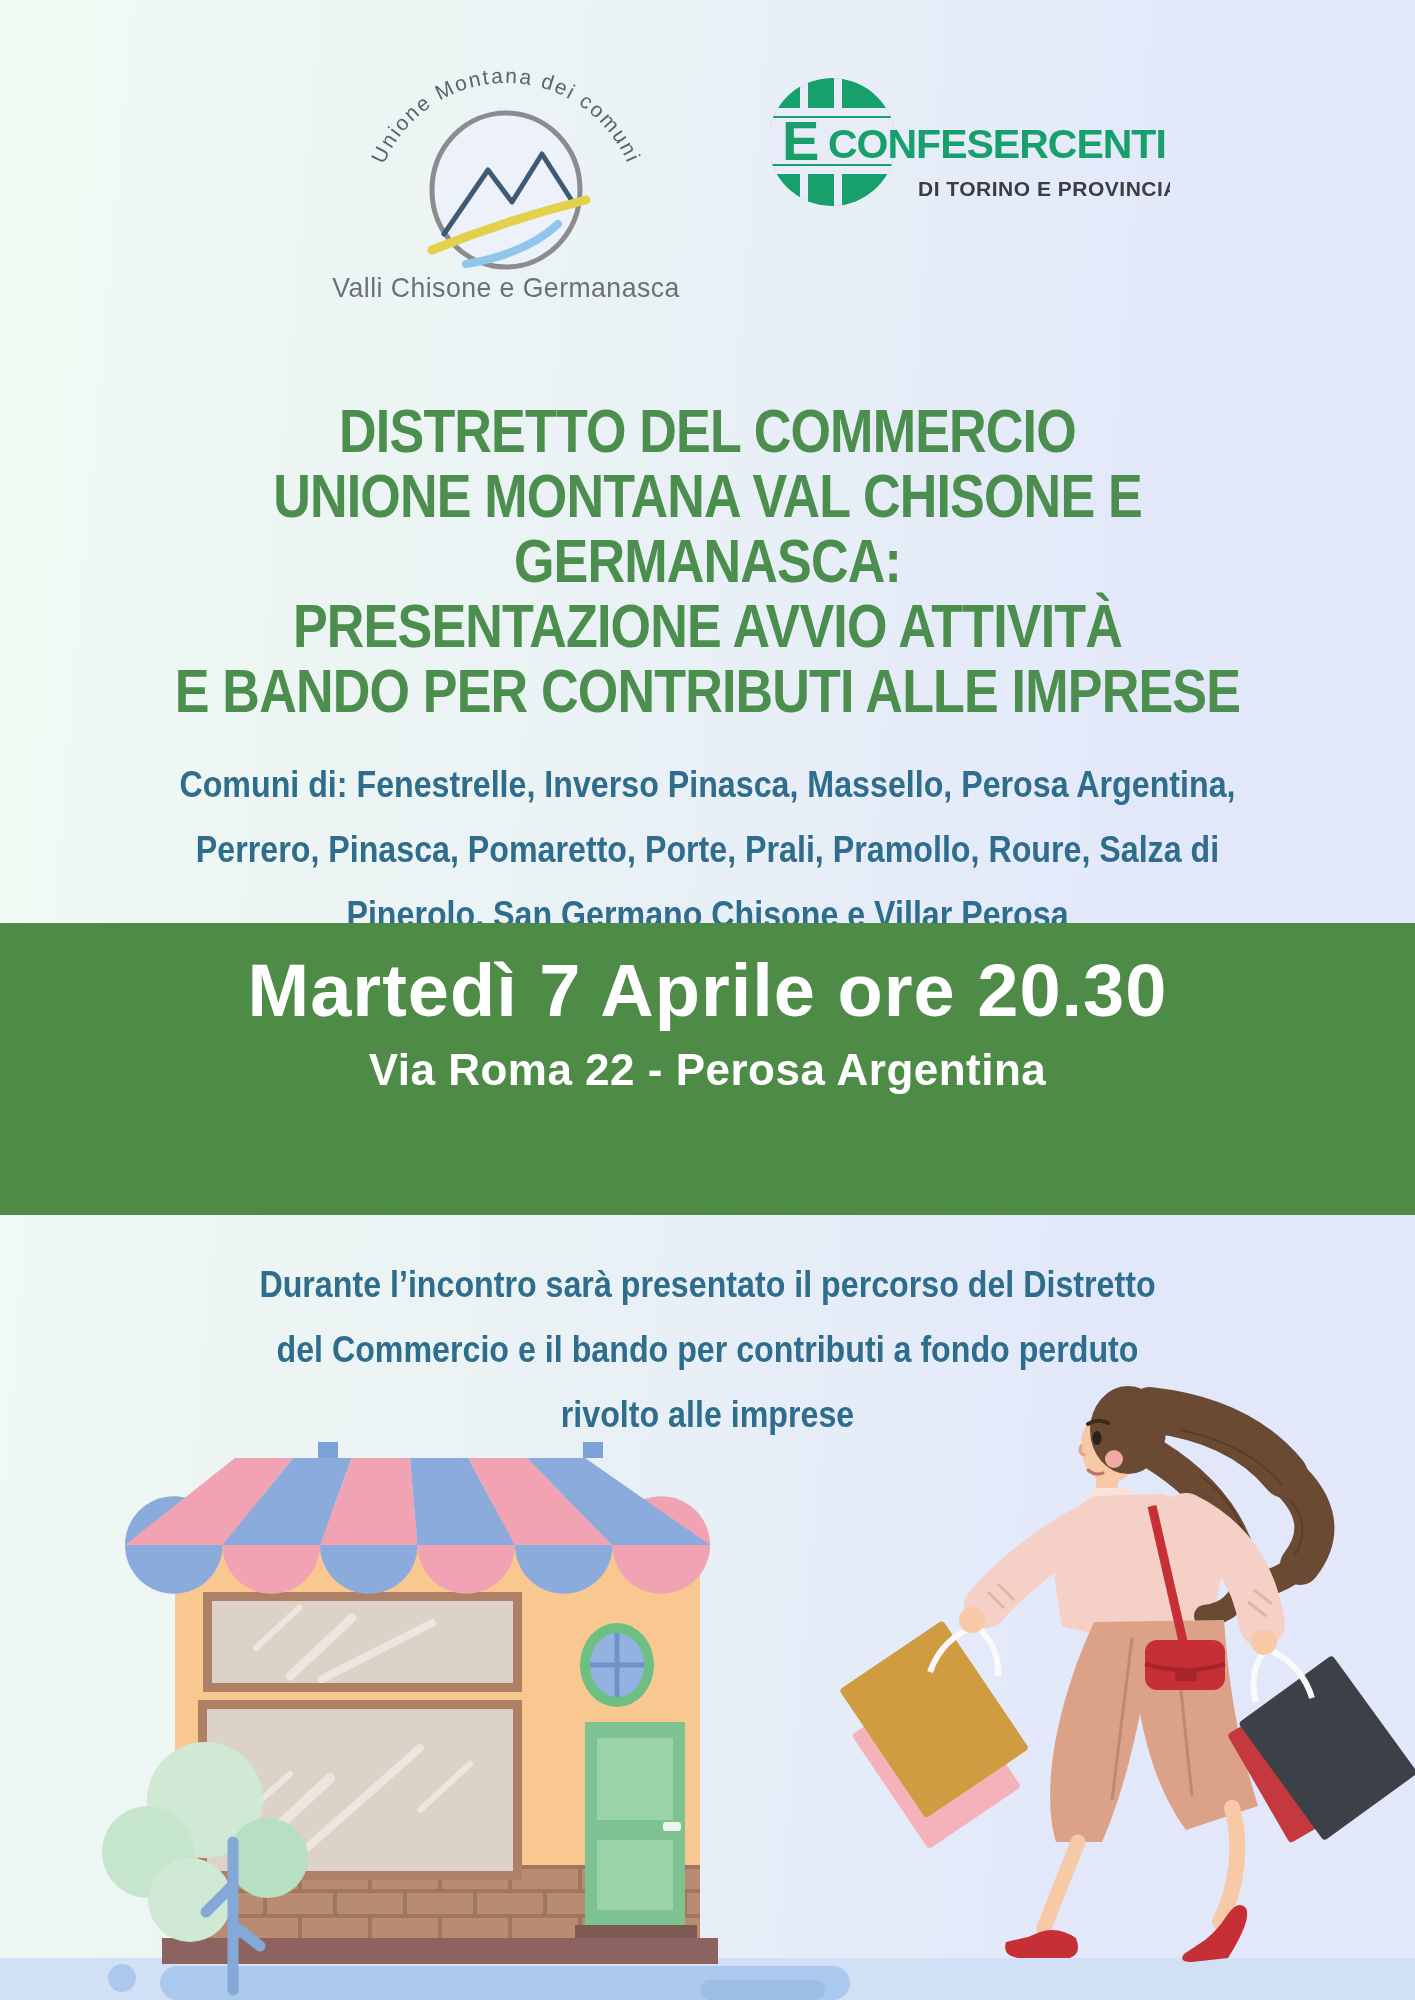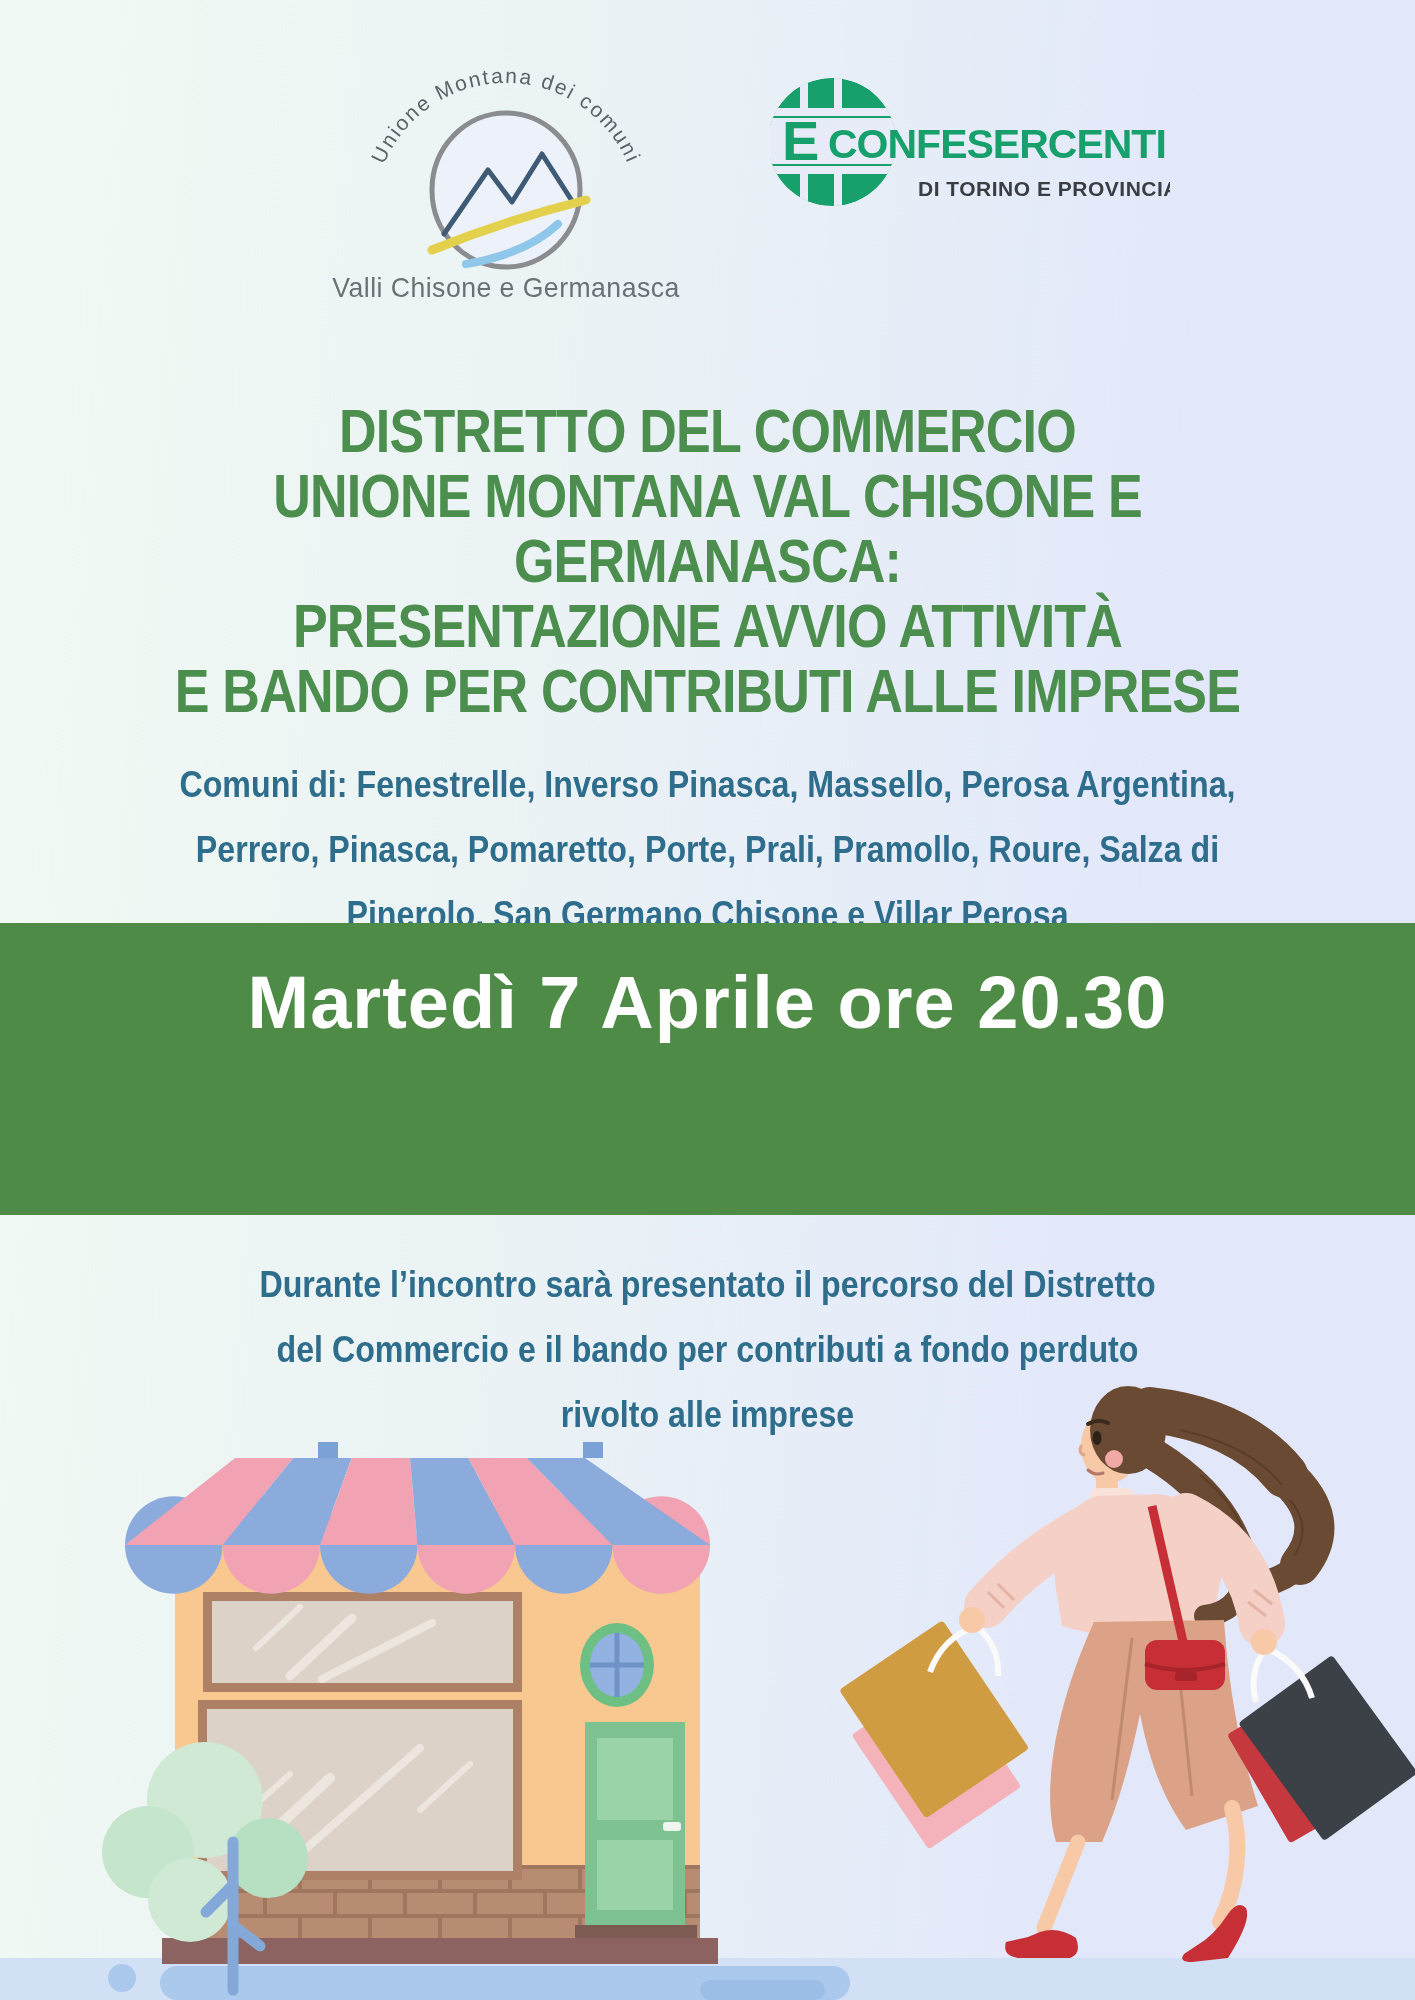--- a/index.html
+++ b/index.html
@@ -12,21 +12,21 @@
   }
   .abs{position:absolute;}
   .condensed{transform:scaleX(0.87);transform-origin:50% 0;}
   .logo-left{left:296px;top:42px;width:420px;text-align:center;}
   .logo-left svg{display:block;margin:0 auto;}
   .logo-caption{font-size:28px;color:#6b7077;letter-spacing:0.5px;margin-top:2px;transform:scaleX(0.95);transform-origin:50% 0;}
   .logo-right{left:770px;top:68px;width:400px;height:145px;}
   .title-block{top:398px;width:100%;text-align:center;font-weight:800;font-size:62px;line-height:65px;color:#4c8e4e;letter-spacing:-1px;transform:scaleX(0.84);transform-origin:50% 0;}
   .comuni-block{top:752px;width:100%;text-align:center;font-weight:700;font-size:37px;line-height:65px;color:#2f6d8c;}
   .banner{top:923px;left:0;width:1415px;height:292px;background:#4e8b47;color:#ffffff;text-align:center;}
-  .banner-datetime{font-size:74px;font-weight:800;line-height:100px;padding-top:30px;letter-spacing:1px;}
+  .banner-datetime{font-size:74px;font-weight:800;line-height:100px;padding-top:18px;letter-spacing:1px;}
   .banner-venue,.banner-address{font-size:44px;font-weight:700;line-height:58px;letter-spacing:0.5px;}
   .description-block{top:1252px;width:100%;text-align:center;font-weight:700;font-size:37px;line-height:65px;color:#2f6d8c;}
   .illustration{left:0;top:1380px;}
 </style>
 </head>
 <body>
 
 <div class="poster">
 
   <div class="abs logo-left">
@@ -76,20 +76,21 @@
   </div>
 
   <div class="abs comuni-block condensed">
     <div>Comuni di: Fenestrelle, Inverso Pinasca, Massello, Perosa Argentina,</div>
     <div>Perrero, Pinasca, Pomaretto, Porte, Prali, Pramollo, Roure, Salza di</div>
     <div>Pinerolo, San Germano Chisone e Villar Perosa</div>
   </div>
 
   <div class="abs banner">
     <div class="banner-datetime">Martedì 7 Aprile ore 20.30</div>
+    <div class="banner-address">Via Roma 22 - Perosa Argentina</div>
   </div>
 
   <div class="abs description-block condensed">
     <div>Durante l’incontro sarà presentato il percorso del Distretto</div>
     <div>del Commercio e il bando per contributi a fondo perduto</div>
     <div>rivolto alle imprese</div>
   </div>
 
   <svg class="abs illustration" width="1415" height="620" viewBox="0 0 1415 620">
 

